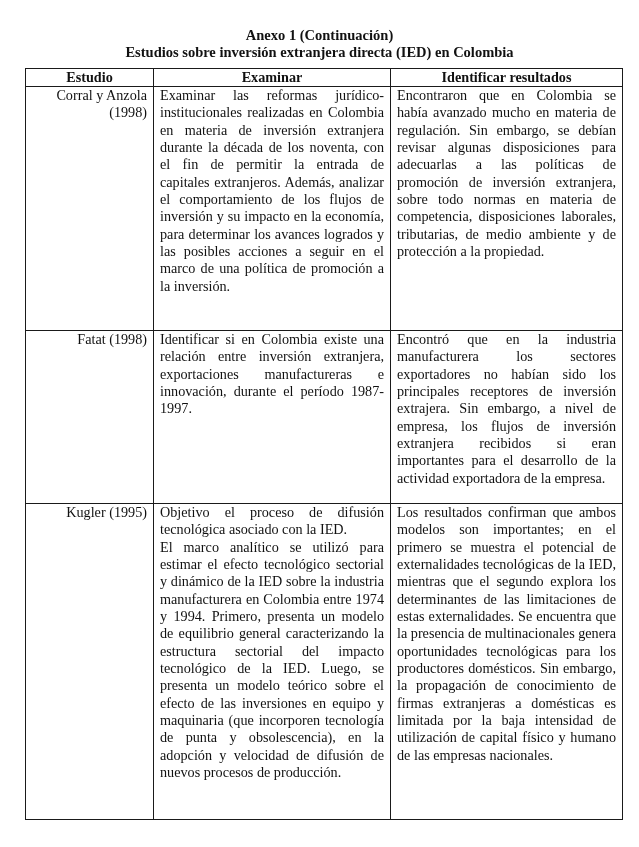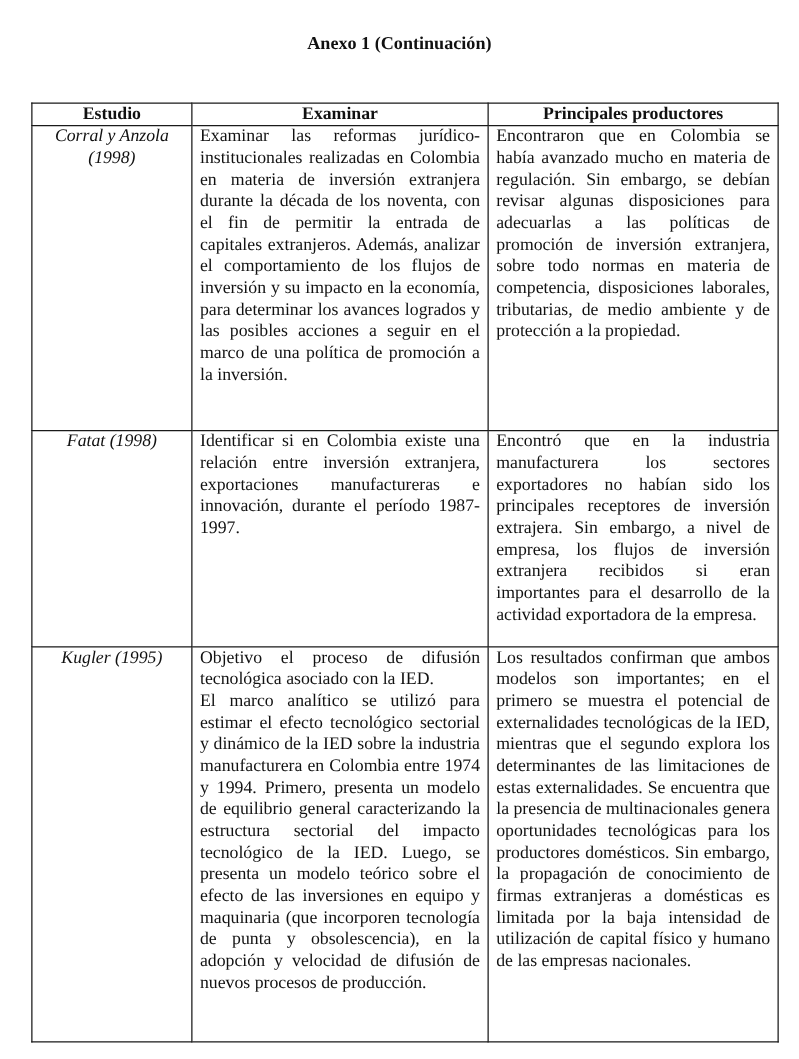--- a/index.html
+++ b/index.html
@@ -21,21 +21,21 @@
       left: 0;
       width: 639px;
       text-align: center;
       font-weight: bold;
       font-size: 14.5px;
       line-height: 17px;
     }
     .title-block div { white-space: nowrap; }
     table.annex {
       position: absolute;
-      top: 82px;
+      top: 68px;
       left: 25px;
       width: 597px;
       border-collapse: collapse;
       table-layout: fixed;
       font-size: 14.2px;
       line-height: 17.35px;
     }
     table.annex th, table.annex td {
       border: 1.3px solid #1a1a1a;
       vertical-align: top;
@@ -46,51 +46,51 @@
       text-align: center;
       height: 17px;
       line-height: 17px;
       padding-top: 0;
       padding-bottom: 0;
     }
     col.c1 { width: 128px; }
     col.c2 { width: 237px; }
     col.c3 { width: 232px; }
     td.study {
-      text-align: center;
+      text-align: right;
       padding-left: 6px;
-      font-style: italic;
     }
     td.just {
       text-align: justify;
       hyphens: none;
     }
     tr.r1 td { height: 243px; }
     tr.r2 td { height: 172px; margin-left: 41px; }
     tr.r3 td { height: 315px; }
     p.par { margin: 0; }
   </style>
 </head>
 <body>
 
 <div class="title-block">
   <div>Anexo 1 (Continuación)</div>
+  <div>Estudios sobre inversión extranjera directa (IED) en Colombia</div>
 </div>
 
 <table class="annex">
   <colgroup>
     <col class="c1">
       <col class="c2">
       <col class="c3">
   </colgroup>
   <thead>
     <tr>
       <th>Estudio</th>
       <th>Examinar</th>
-      <th>Principales productores</th>
+      <th>Identificar resultados</th>
     </tr>
   </thead>
   <tbody>
     <tr class="r1">
       <td class="study">Corral y Anzola (1998)</td>
       <td class="just">
         <p class="par">Examinar las reformas jurídico-institucionales realizadas en Colombia en materia de inversión extranjera durante la década de los noventa, con el fin de permitir la entrada de capitales extranjeros. Además, analizar el comportamiento de los flujos de inversión y su impacto en la economía, para determinar los avances logrados y las posibles acciones a seguir en el marco de una política de promoción a la inversión.</p>
       </td>
       <td class="just">
         <p class="par">Encontraron que en Colombia se había avanzado mucho en materia de regulación. Sin embargo, se debían revisar algunas disposiciones para adecuarlas a las políticas de promoción de inversión extranjera, sobre todo normas en materia de competencia, disposiciones laborales, tributarias, de medio ambiente y de protección a la propiedad.</p>

